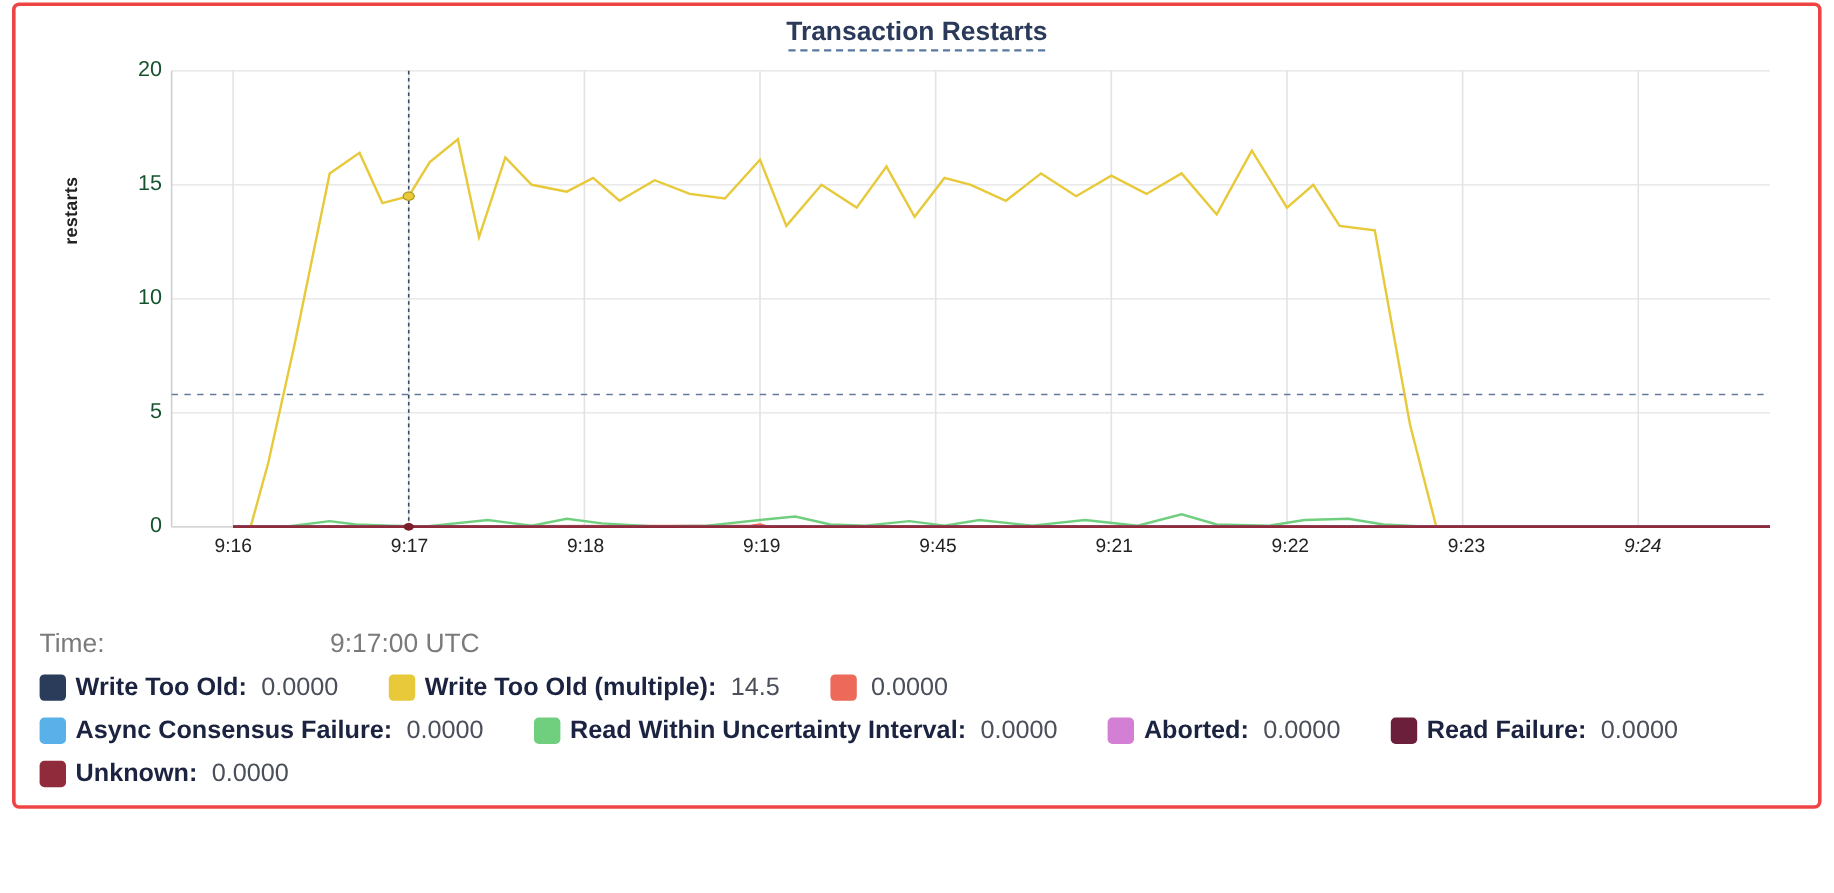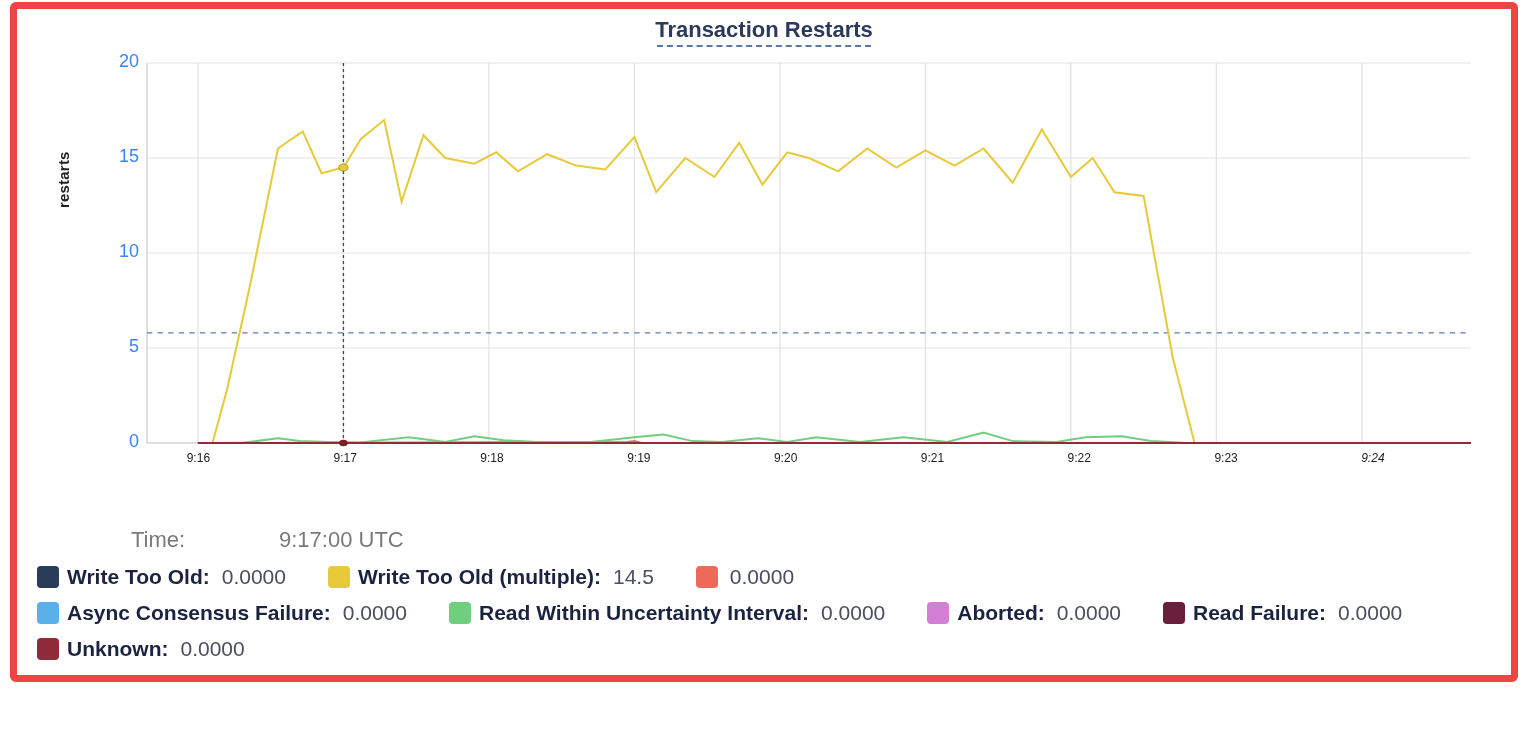--- a/index.html
+++ b/index.html
@@ -7,21 +7,21 @@
     padding: 0;
     font-family: -apple-system, BlinkMacSystemFont, "Segoe UI", Helvetica, Arial, sans-serif;
     background: #fff;
     color: #1b2340;
     width: 1528px;
   }
   .panel {
     box-sizing: border-box;
     width: 1508px;
     margin: 2px 10px 10px 10px;
-    border: 7px solid #ef4444;
+    border: 3px solid #ef4444;
     border-radius: 6px;
     padding: 0 0 14px 0;
     background: #fff;
   }
   .title {
     text-align: center;
     font-weight: 700;
     font-size: 22px;
     color: #2b3a5a;
     padding: 8px 0 2px 0;
@@ -65,44 +65,43 @@
   .cursor-line {
     stroke: #3a4a66;
     stroke-width: 1;
     stroke-dasharray: 3 3;
   }
   .y-tick-label {
     position: absolute;
     right: calc(100% - 92px);
     transform: translateY(-55%);
     font-size: 18px;
-    color: #3b82f6;
+    color: #14532d;
   }
   .x-tick-label {
     position: absolute;
     top: 398px;
     transform: translateX(-50%);
-    font-size: 12px;
+    font-size: 16px;
     color: #222;
   }
   .y-axis-title {
     position: absolute;
     top: 155px;
     left: 8px;
     transform: rotate(-90deg);
     transform-origin: left top;
     font-size: 15px;
     font-weight: 700;
     color: #222;
     letter-spacing: 0.2px;
   }
 
   .tooltip {
     margin: 18px 20px 0 20px;
-    text-align: center;
   }
   .time-row {
     display: flex;
     font-size: 22px;
     color: #7a7a7a;
     padding: 6px 0 4px 0;
   }
   .time-row .tlabel { width: 242px; font-weight: 500; }
   .time-row .tval { color: #7a7a7a; }
   .legend-rows {
@@ -186,21 +185,21 @@
     </div>
   <div class="y-tick-label" style="top: 390px;">0</div>
       <div class="y-tick-label" style="top: 295px;">5</div>
       <div class="y-tick-label" style="top: 200px;">10</div>
       <div class="y-tick-label" style="top: 105px;">15</div>
       <div class="y-tick-label" style="top: 10px;">20</div>
       <div class="x-tick-label" style="left: 151.385px;">9:16</div>
       <div class="x-tick-label" style="left: 298.198px;">9:17</div>
       <div class="x-tick-label" style="left: 445.011px;">9:18</div>
       <div class="x-tick-label" style="left: 591.824px;">9:19</div>
-      <div class="x-tick-label" style="left: 738.637px;">9:20</div>
+      <div class="x-tick-label" style="left: 738.637px;">9:45</div>
       <div class="x-tick-label" style="left: 885.451px;">9:21</div>
       <div class="x-tick-label" style="left: 1032.26px;">9:22</div>
       <div class="x-tick-label" style="left: 1179.08px;">9:23</div>
       <div class="x-tick-label" style="left: 1325.89px; font-style: italic;">9:24</div>
     </div>
 
   <div class="tooltip">
     <div class="time-row">
       <span class="tlabel">Time:</span>
       <span class="tval">9:17:00 UTC</span>

